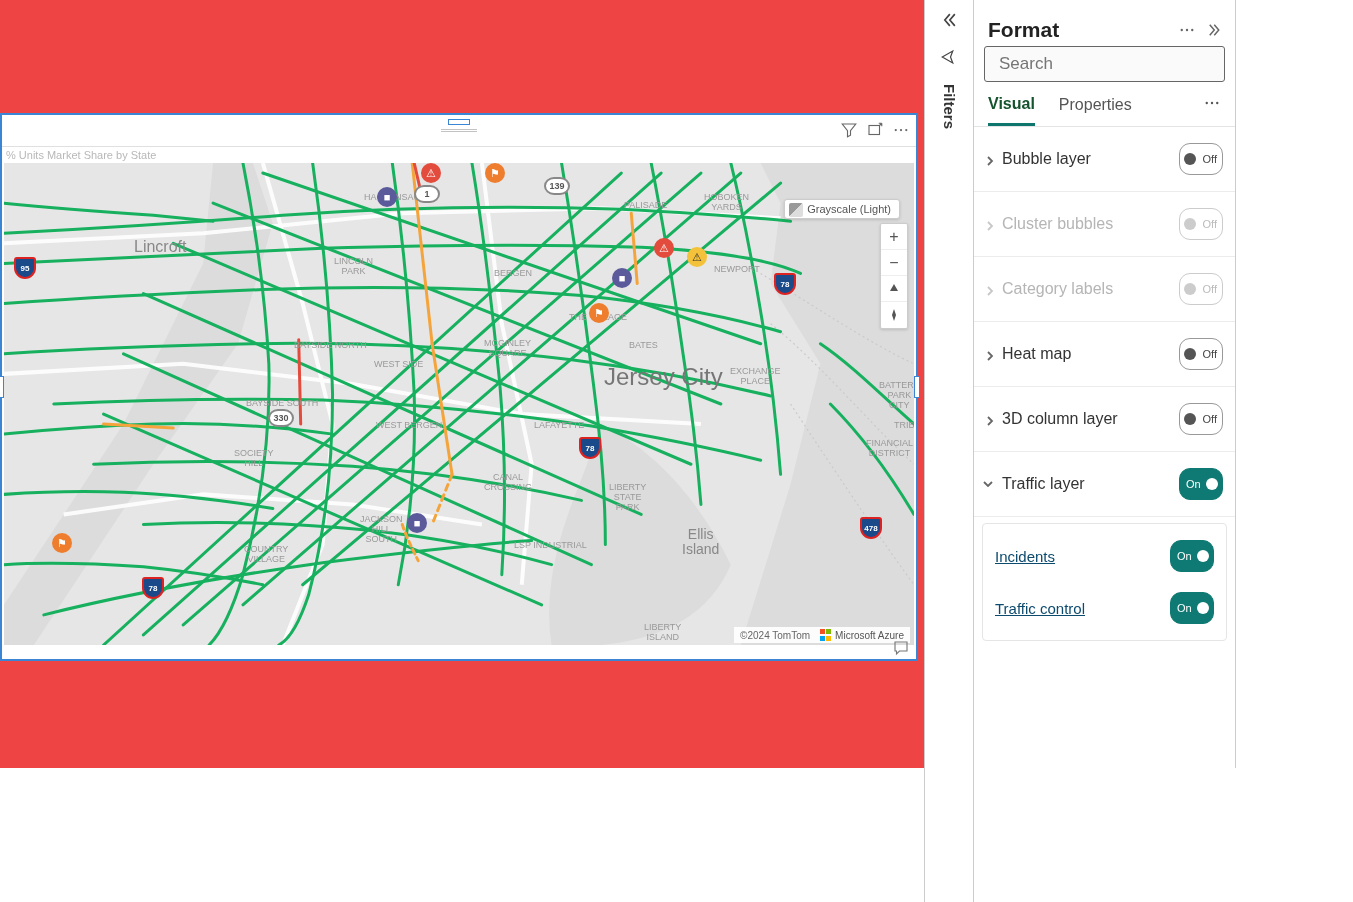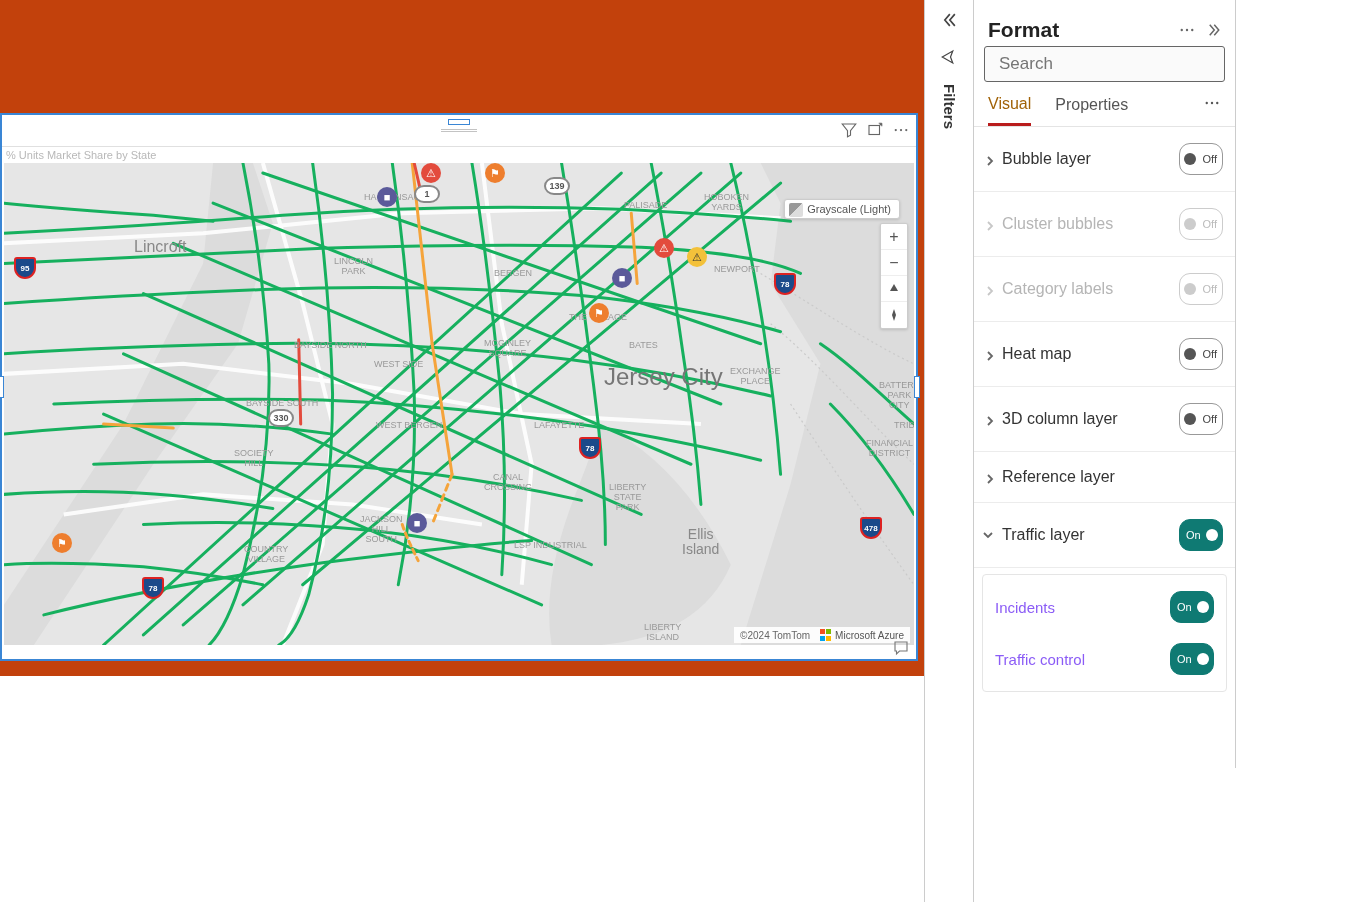--- a/index.html
+++ b/index.html
@@ -1,18 +1,18 @@
 <!DOCTYPE html>
 <html><head>
 <meta charset="utf-8">
 <style>
   * { box-sizing: border-box; margin: 0; padding: 0; font-family: "Segoe UI", Arial, sans-serif; }
   body { background: #fff; width: 1353px; height: 902px; overflow: hidden; }
 
-  .canvas { position: absolute; left: 0; top: 0; width: 924px; height: 676px; background: #c2410c; }
+  .canvas { position: absolute; left: 0; top: 0; width: 924px; height: 768px; background: #ef4444; }
   .visual-frame { position: absolute; left: 0; top: 113px; width: 918px; height: 548px; border: 2px solid #3a86d5; background: #fff; }
   .visual-header { position: relative; height: 32px; border-bottom: 1px solid #e0e0e0; display:flex; align-items:center; justify-content:center; }
   .drag-handle { width: 36px; height: 5px; display:flex; flex-direction:column; gap:1px; justify-content:center; opacity:.35; }
   .drag-handle div { height:1px; background:#555; }
   .visual-header-icons { position:absolute; right:4px; top:4px; display:flex; gap:4px; }
   .hicon { width:22px; height:22px; display:flex; align-items:center; justify-content:center; color:#666; cursor:pointer; }
   .hicon svg { width:18px; height:18px; }
 
   .visual-title { position:absolute; left:4px; top:34px; font-size:11px; color:#b8b8b8; }
   .map-area { position:absolute; left:2px; top:48px; right:2px; bottom: 14px; background:#ececec; overflow:hidden; }
@@ -47,21 +47,21 @@
   .fp-header-icons .hicon { width:20px; height:20px; }
   .collapse-right svg { width:18px; height:18px; }
 
   .fp-search-wrap { padding:0 10px; }
   .fp-search { display:flex; align-items:center; width:100%; height:36px; border:1px solid #666; border-radius:3px; padding:8px 8px; gap:6px; background:#fafafa; }
   .fp-search input { border:none; outline:none; flex:1; font-size:17px; background:transparent; color:#555; }
   .fp-search svg { width:16px; height:16px; color:#777; }
 
   .fp-tabs { display:flex; align-items:center; gap:24px; padding:12px 14px 0 14px; border-bottom:1px solid #e4e4e4; }
   .fp-tab { font-size:16px; color:#555; padding-bottom:10px; cursor:pointer; }
-  .fp-tab.active { color:#a16207; font-weight:400; border-bottom:3px solid #b91c1c; }
+  .fp-tab.active { color:#14532d; font-weight:700; border-bottom:3px solid #0f766e; }
   .fp-tab-more { margin-left:auto; padding-bottom:10px; }
 
   .fp-list { display:flex; flex-direction:column; }
   .fp-row { display:flex; align-items:center; justify-content:space-between; padding:16px 12px 16px 10px; border-bottom:1px solid #ececec; }
   .fp-row.disabled { color:#b5b5b5; }
   .fp-row .rlabel { display:flex; align-items:center; gap:6px; font-size:16px; color:inherit; }
   .fp-row:not(.disabled) .rlabel { color:#333; }
   .chev { width:12px; height:12px; flex:0 0 12px; }
   .chev svg { width:12px; height:12px; stroke:#666; }
   .fp-row.disabled .chev svg { stroke:#c7c7c7; }
@@ -74,21 +74,21 @@
   .toggle.off .tlabel { right:5px; }
   .toggle.on { background:#0f7a73; border-color:#0f7a73; }
   .toggle.on .knob { right:4px; background:#fff; }
   .toggle.on .tlabel { left:6px; color:#fff; }
   .toggle.disabled { border-color:#ccc; }
   .toggle.disabled .knob { background:#ccc; }
   .toggle.disabled .tlabel { color:#bbb; }
 
   .fp-sub { margin:6px 8px; padding:6px 8px; border:1px solid #e5e5e5; border-radius:4px; background:#fff; }
   .fp-sub .srow { display:flex; align-items:center; justify-content:space-between; padding:10px 4px; }
-  .fp-sub .srow .sl { font-size:15px; color:#8b5cf6; }
+  .fp-sub .srow .sl { font-size:15px; color:#0c4a6e;text-decoration:underline; }
 
   .fp-reset { display:flex; align-items:center; gap:8px; padding:14px 14px; font-size:15px; color:#333; cursor:pointer; }
   .fp-reset svg { width:16px; height:16px; }
 
   .route-shield { position:absolute; width:26px; height:18px; background:#fff; border:2px solid #888; border-radius:10px/9px; font-size:9px; color:#555; display:flex; align-items:center; justify-content:center; font-weight:600; }
   .interstate { position:absolute; width:22px; height:22px; background:#1b4a8a; border:2px solid #d22; border-radius:3px 3px 50% 50%; color:#fff; font-size:8px; display:flex; align-items:center; justify-content:center; font-weight:700; }
 
   .traffic-inc { position:absolute; width:20px; height:20px; border-radius:50%; display:flex; align-items:center; justify-content:center; color:#fff; font-size:11px; }
   .inc-red { background:#e34b3d; }
   .inc-yel { background:#f3c13a; color:#333; }
@@ -434,28 +434,20 @@
               <path d="M4 2l4 4-4 4"></path>
             </svg></span>
           <span>3D column layer</span>
         </div>
       <div class="toggle off">
           <span class="knob"></span>
           <span class="tlabel">Off</span>
         </div>
     </div>
 
-    <div class="fp-row">
-      <div class="rlabel">
-          <span class="chev"><svg viewBox="0 0 12 12" fill="none" stroke-width="1.8">
-              <path d="M4 2l4 4-4 4"></path>
-            </svg></span>
-          <span>Reference layer</span>
-        </div>
-    </div>
 
     <div class="fp-row expanded">
       <div class="rlabel">
           <span class="chev"><svg viewBox="0 0 12 12" fill="none" stroke-width="1.8">
               <path d="M4 2l4 4-4 4"></path>
             </svg></span>
           <span>Traffic layer</span>
         </div>
       <div class="toggle on">
           <span class="tlabel">On</span>

